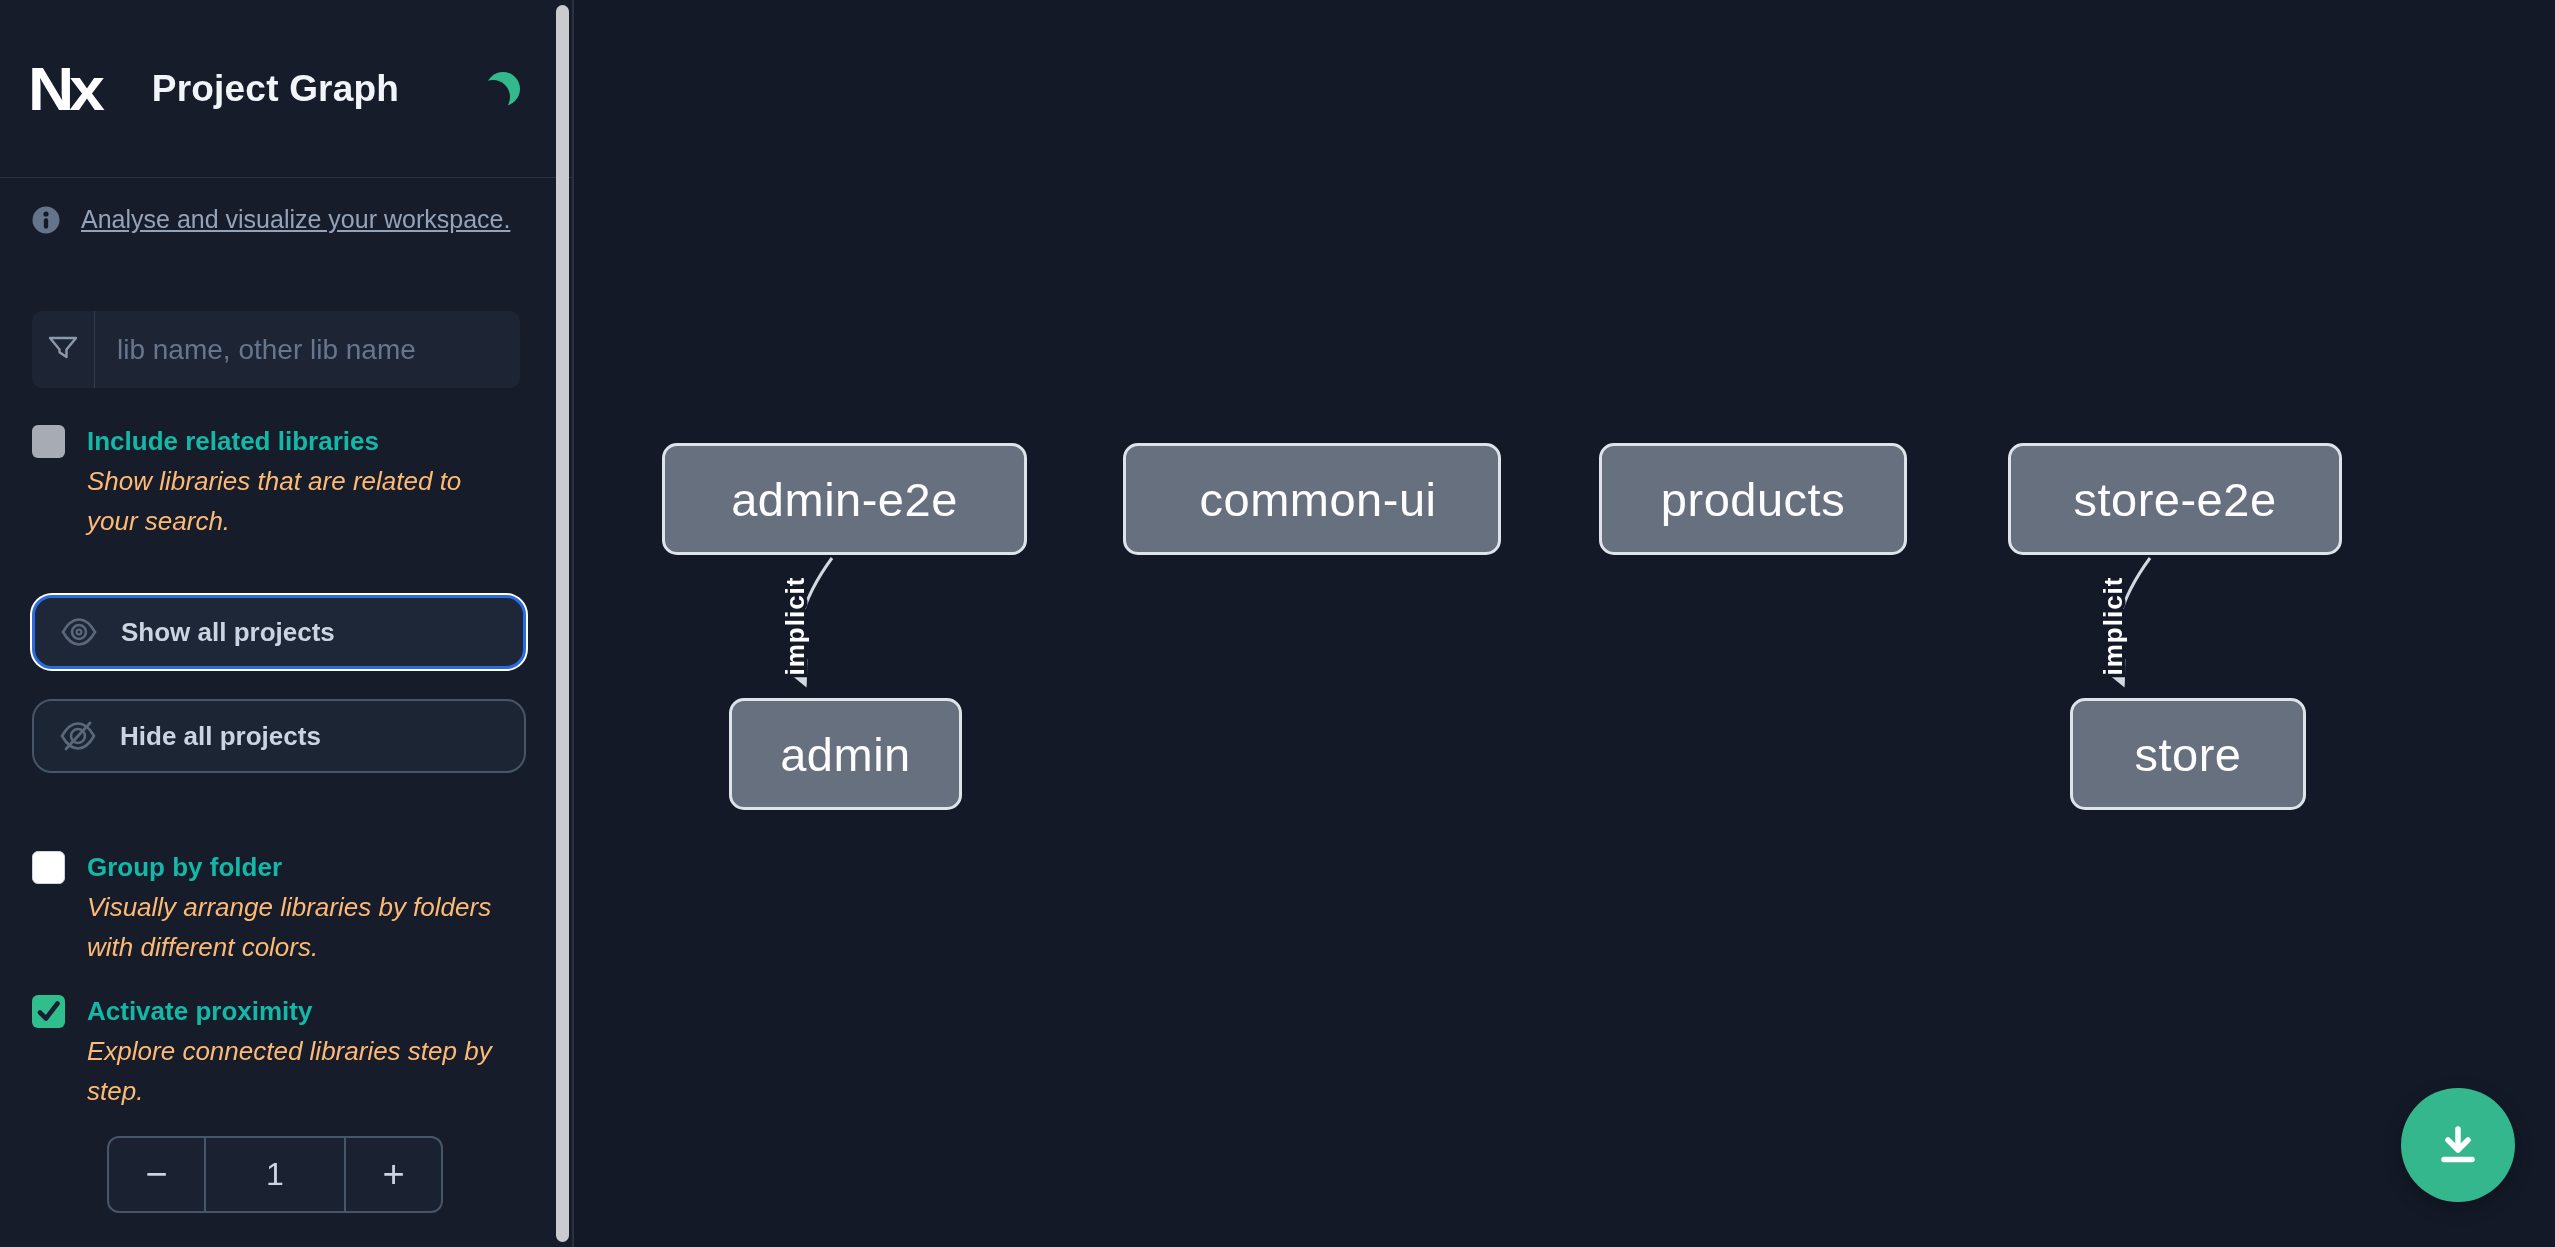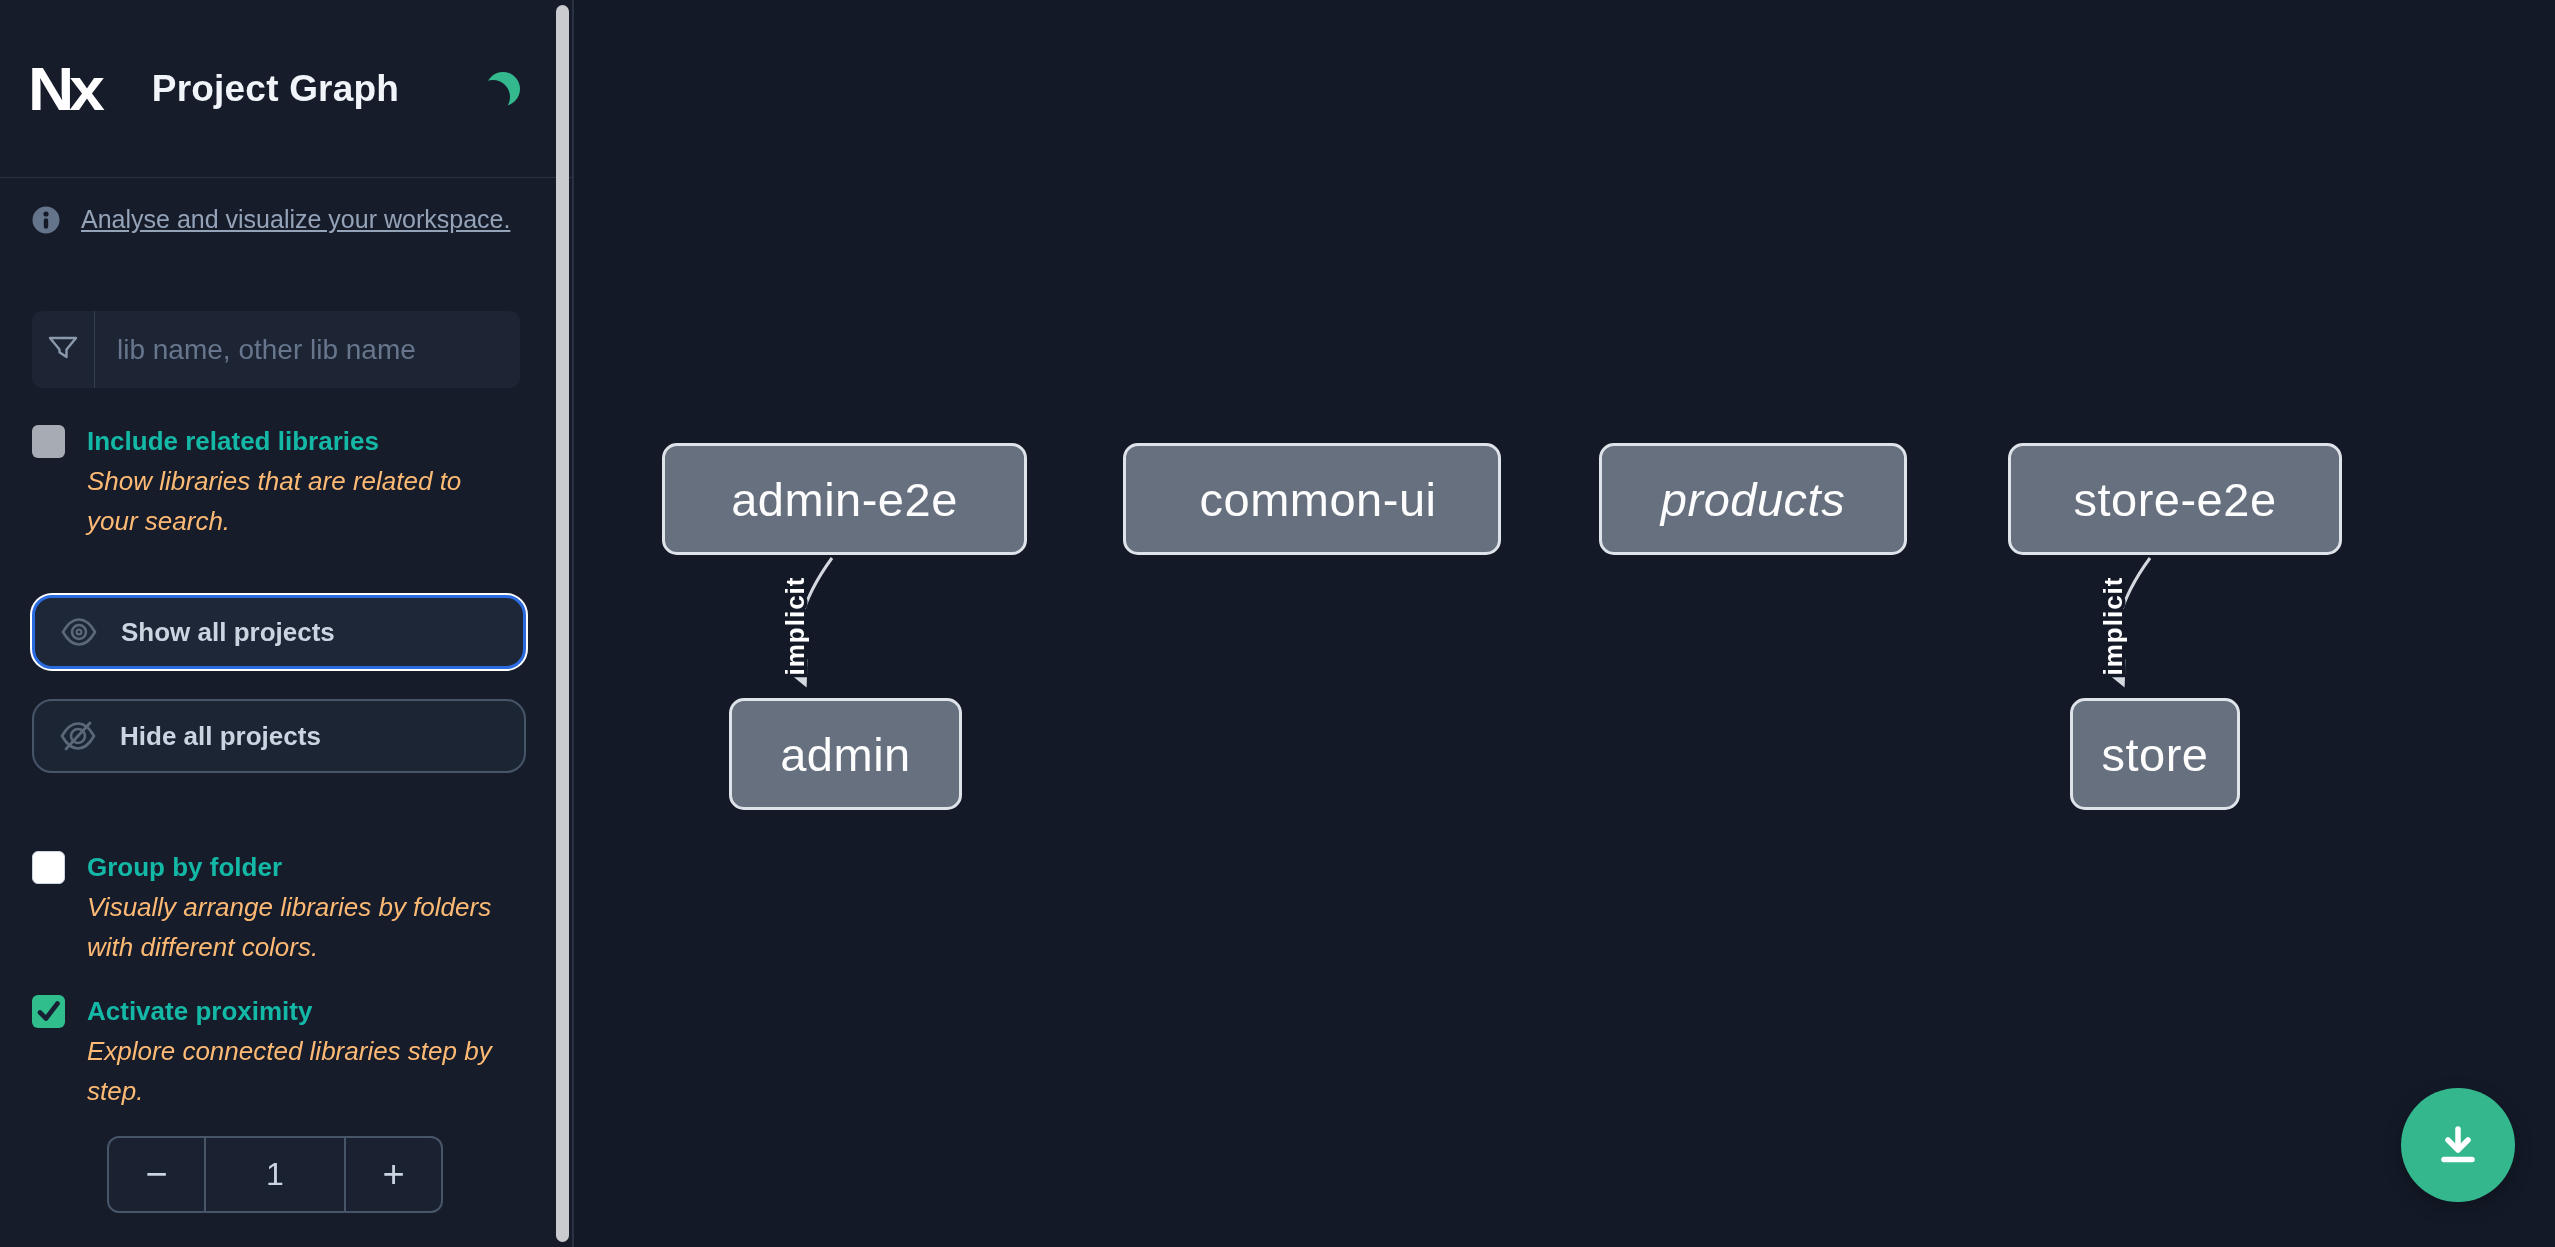--- a/index.html
+++ b/index.html
@@ -158,24 +158,24 @@
         <text x="221" y="626" transform="rotate(-90 221 626)" text-anchor="middle" dominant-baseline="central" font-size="26" font-weight="600" letter-spacing="1" fill="#ffffff" stroke="#131927" stroke-width="7" paint-order="stroke">implicit</text>
       </g>
       <g>
         <path d="M 1576 558 C 1548 596, 1530 642, 1549 684" fill="none" stroke="#d4d9e0" stroke-width="3" marker-end="url(#arrow)"></path>
         <text x="1539" y="626" transform="rotate(-90 1539 626)" text-anchor="middle" dominant-baseline="central" font-size="26" font-weight="600" letter-spacing="1" fill="#ffffff" stroke="#131927" stroke-width="7" paint-order="stroke">implicit</text>
       </g>
     </svg>
 
     <div class="node" style="left:88px;  top:443px; width:365px;">admin-e2e</div>
     <div class="node" style="left:549px; top:443px; width:378px;padding-left:12px;">common-ui</div>
-    <div class="node" style="left:1025px;top:443px; width:308px;font-style:italic;">products</div>
+    <div class="node" style="left:1025px;top:443px; width:308px;">products</div>
     <div class="node" style="left:1434px;top:443px; width:334px;">store-e2e</div>
     <div class="node" style="left:155px; top:698px; width:233px;">admin</div>
-    <div class="node" style="left:1496px;top:698px; width:170px;">store</div>
+    <div class="node" style="left:1496px;top:698px; width:236px;">store</div>
 
     <button class="fab">
       <svg class="icon" width="48" height="48" viewBox="0 0 48 48" fill="none">
         <line x1="24" y1="8" x2="24" y2="27" stroke="#ffffff" stroke-width="5.5" stroke-linecap="round"></line>
         <path d="M14 19l10 10 10-10" stroke="#ffffff" stroke-width="5.5" stroke-linecap="round" stroke-linejoin="round" fill="none"></path>
         <line x1="10" y1="38.5" x2="38" y2="38.5" stroke="#ffffff" stroke-width="5.5" stroke-linecap="round"></line>
       </svg>
     </button>
 
   </main>

